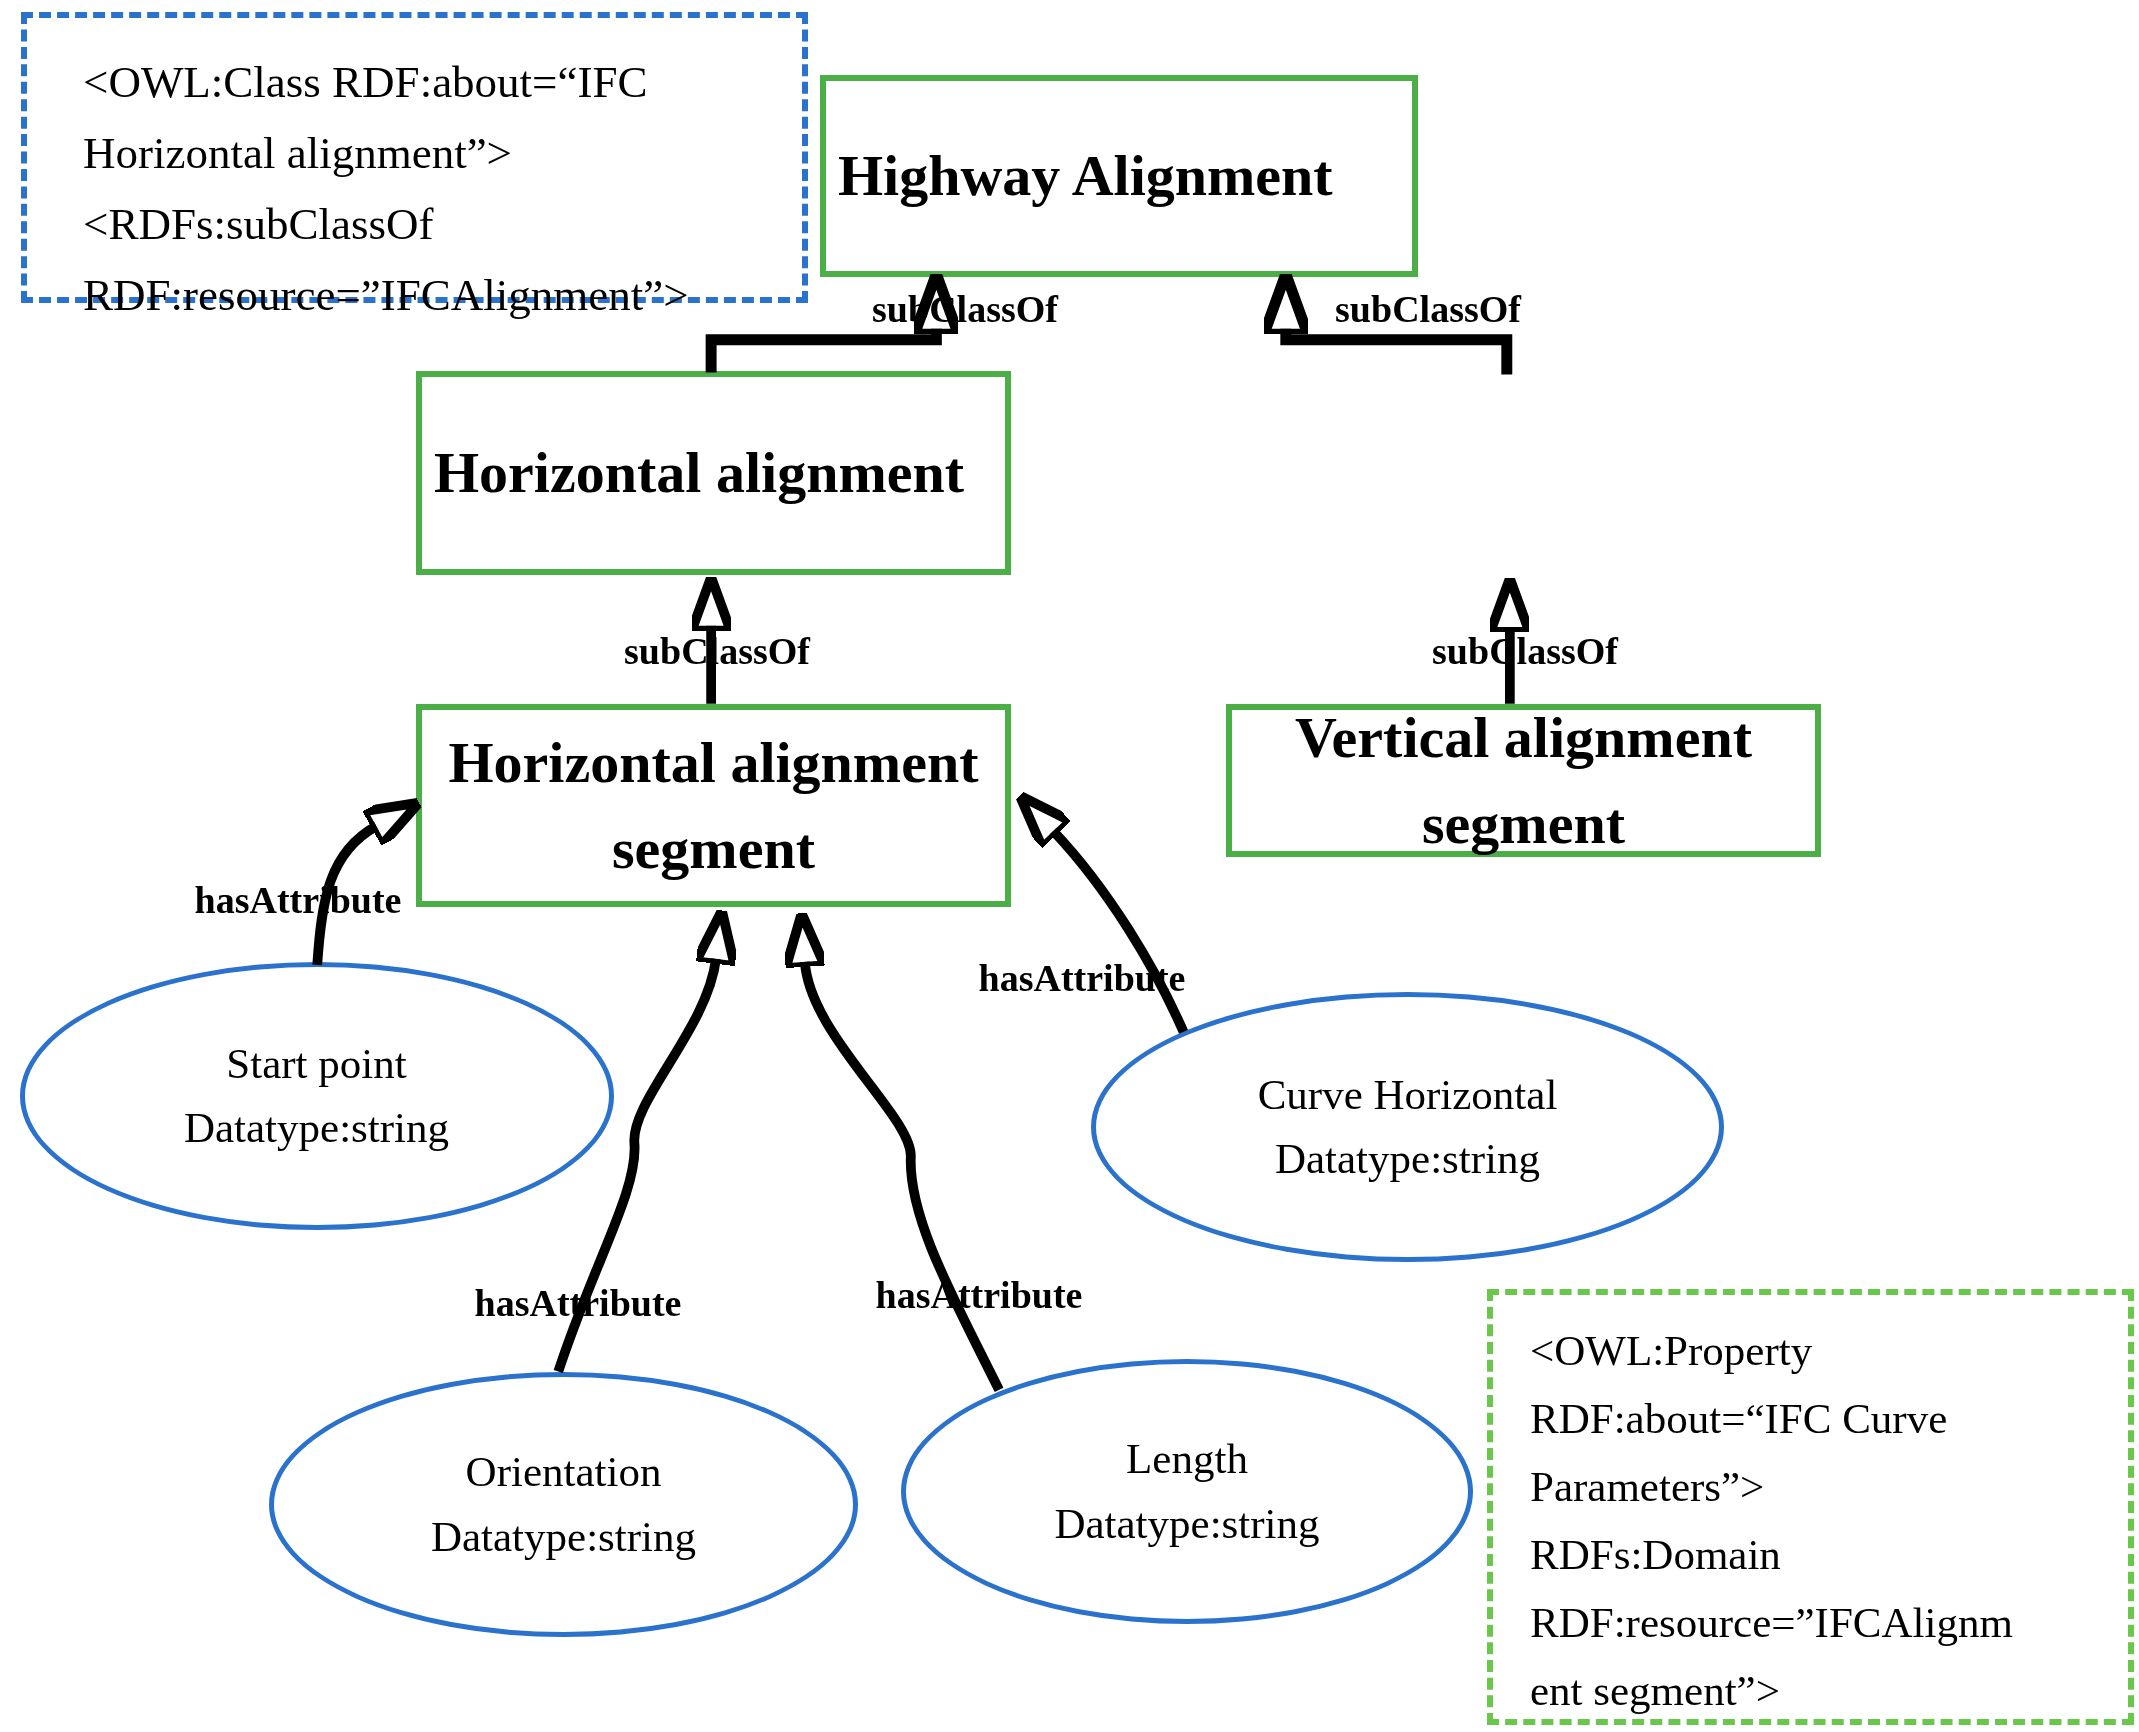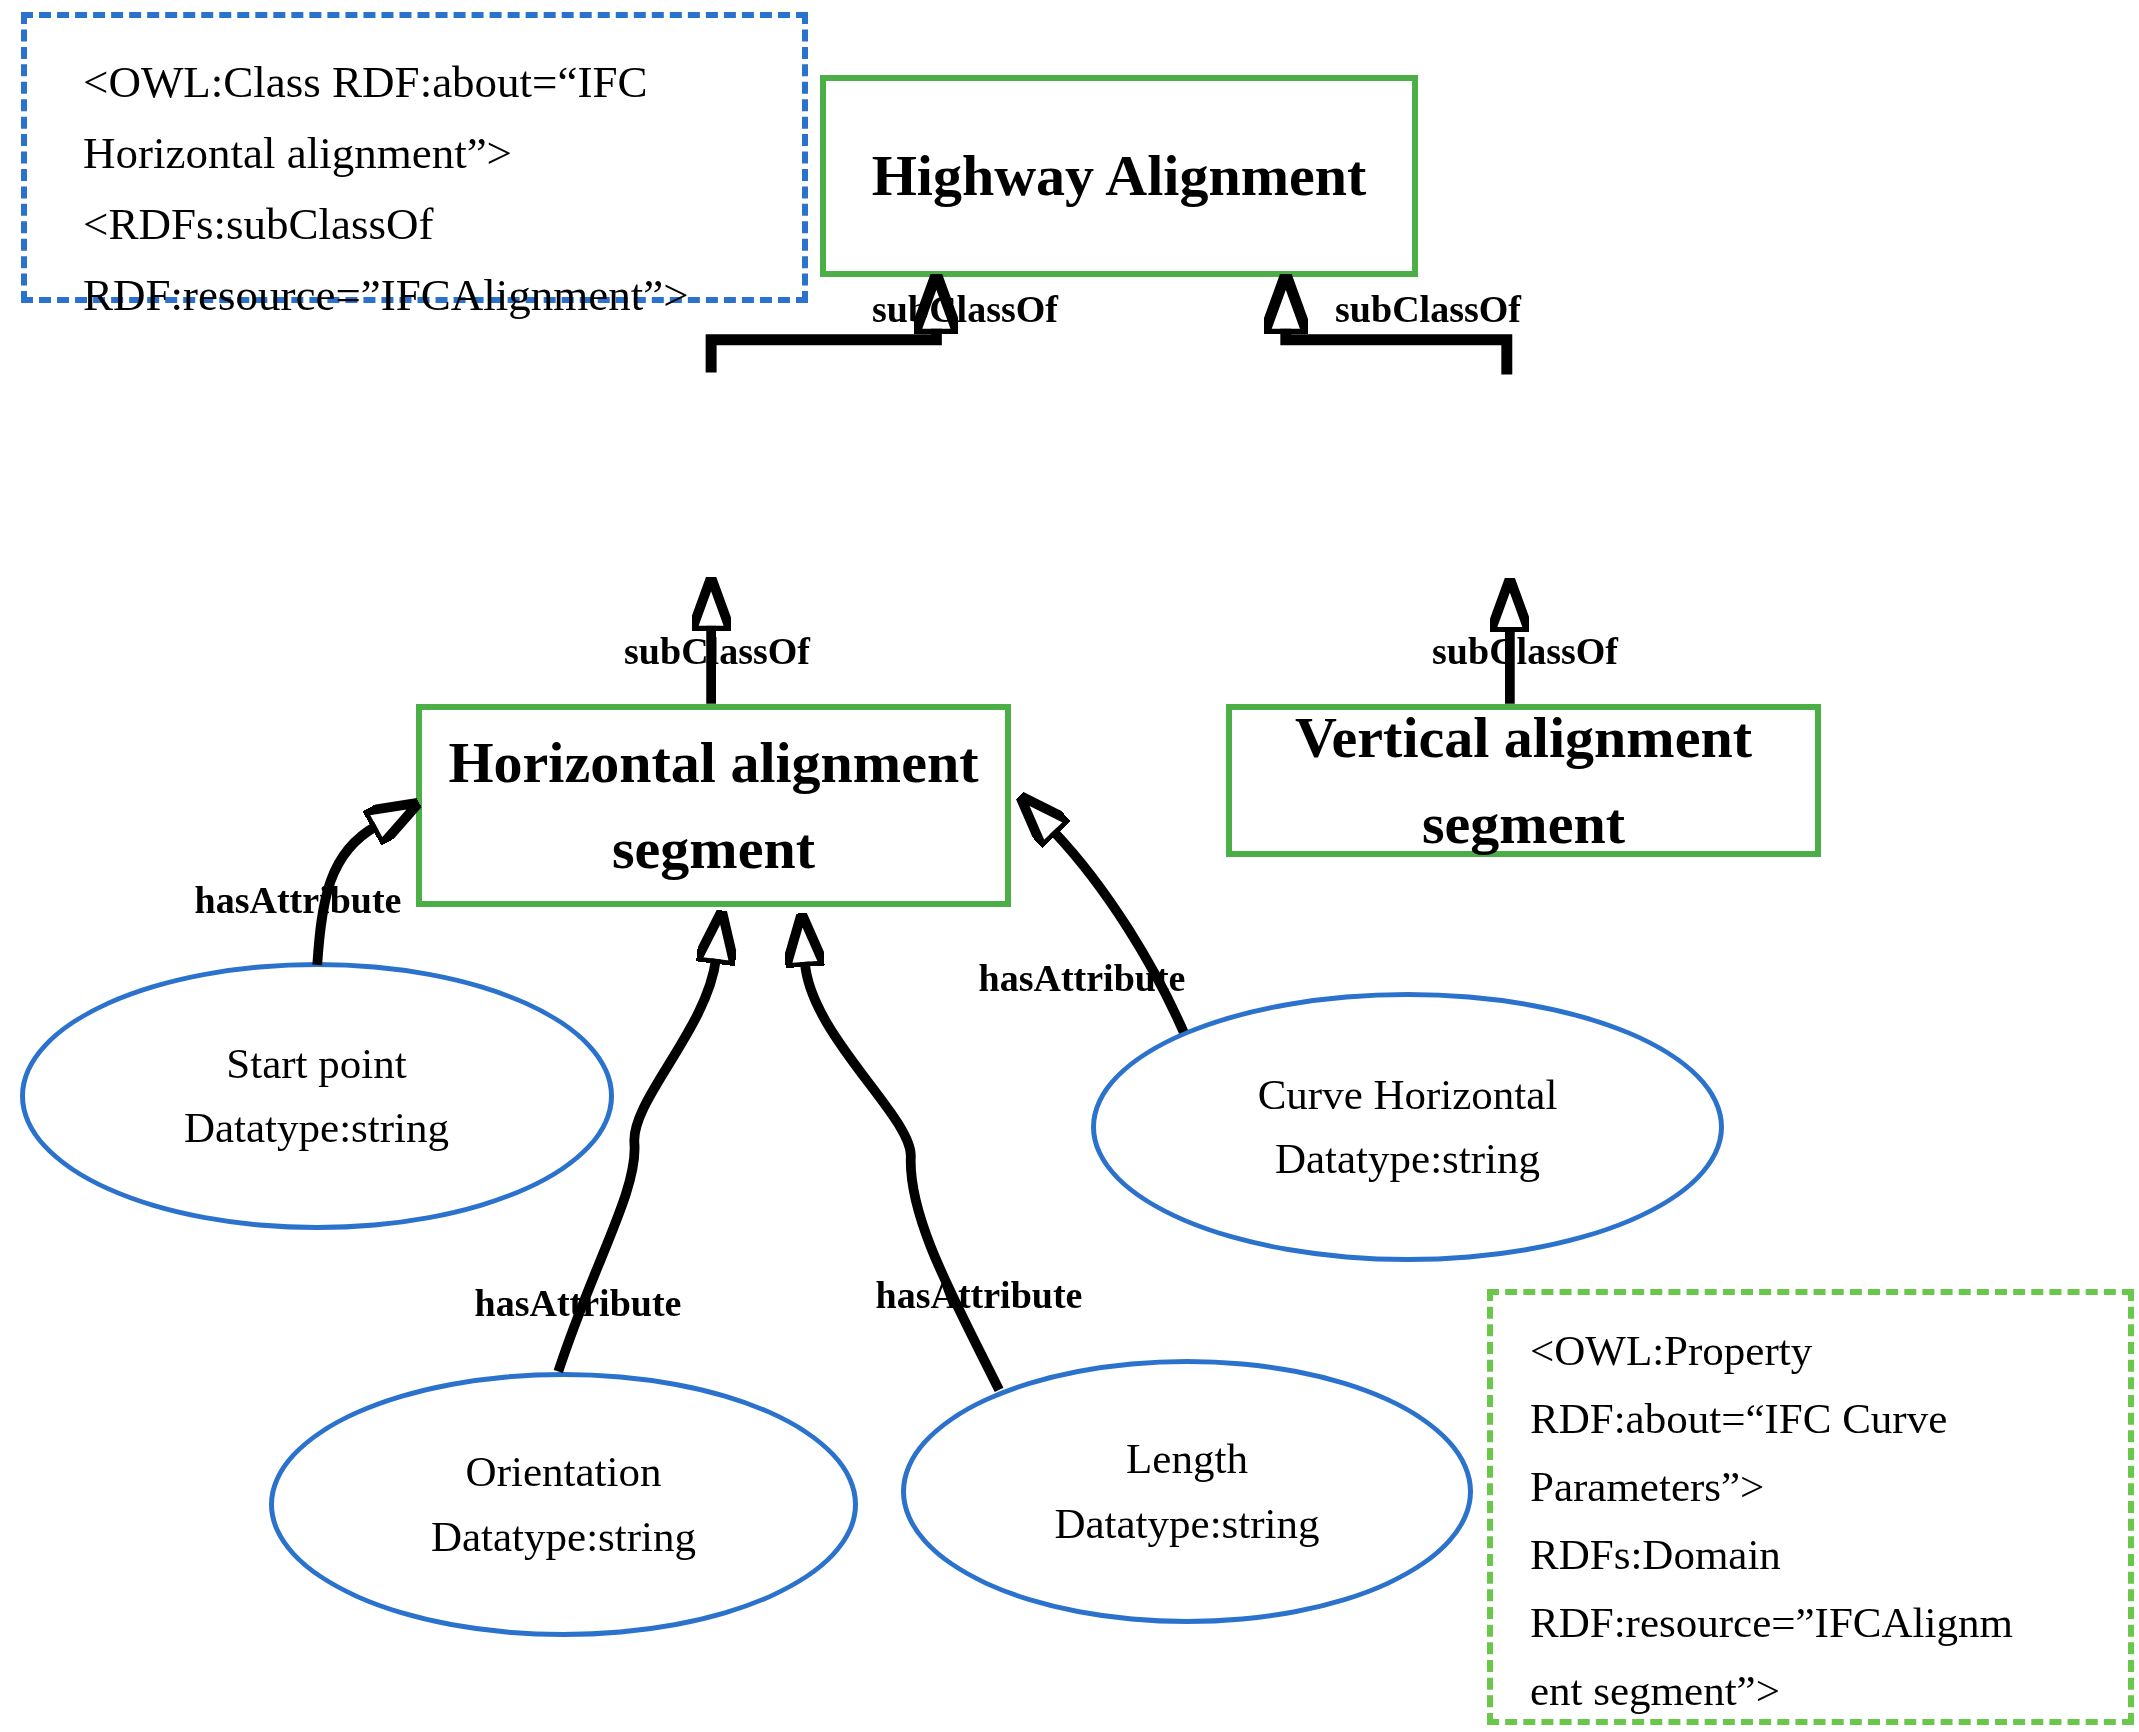--- a/index.html
+++ b/index.html
@@ -16,21 +16,20 @@
     color: #000000;
     overflow: hidden;
   }
   
   .class-box {
     position: absolute;
     border: 6px solid #4cae46;
     background: #ffffff;
     display: flex;
     align-items: center;
-    justify-content: center;
     text-align: center;
     font-weight: bold;
     font-size: 58px;
     line-height: 1.48;
     box-sizing: border-box;
     padding: 0 12px;
   }
   #box-highway            { left: 820px; top: 75px;  width: 598px; height: 202px; }
   #box-horizontal         { left: 416px;  top: 371px;  width: 595px; height: 204px; }
   #box-vertical           { left: 1226px; top: 373px;  width: 595px; height: 205px; }
@@ -125,20 +124,23 @@
 RDF:about=“IFC Curve
 Parameters”&gt;
 RDFs:Domain
 RDF:resource=”IFCAlignm
 ent segment”&gt;</div>
 
   <div class="class-box" id="box-highway">
     <span>Highway Alignment</span>
   </div>
 
+  <div class="class-box" id="box-horizontal">
+    <span>Horizontal alignment</span>
+  </div>
 
 
   <div class="class-box" id="box-horizontal-segment">
     <span>Horizontal alignment segment</span>
   </div>
 
   <div class="class-box" id="box-vertical-segment">
     <span>Vertical alignment segment</span>
   </div>
 

